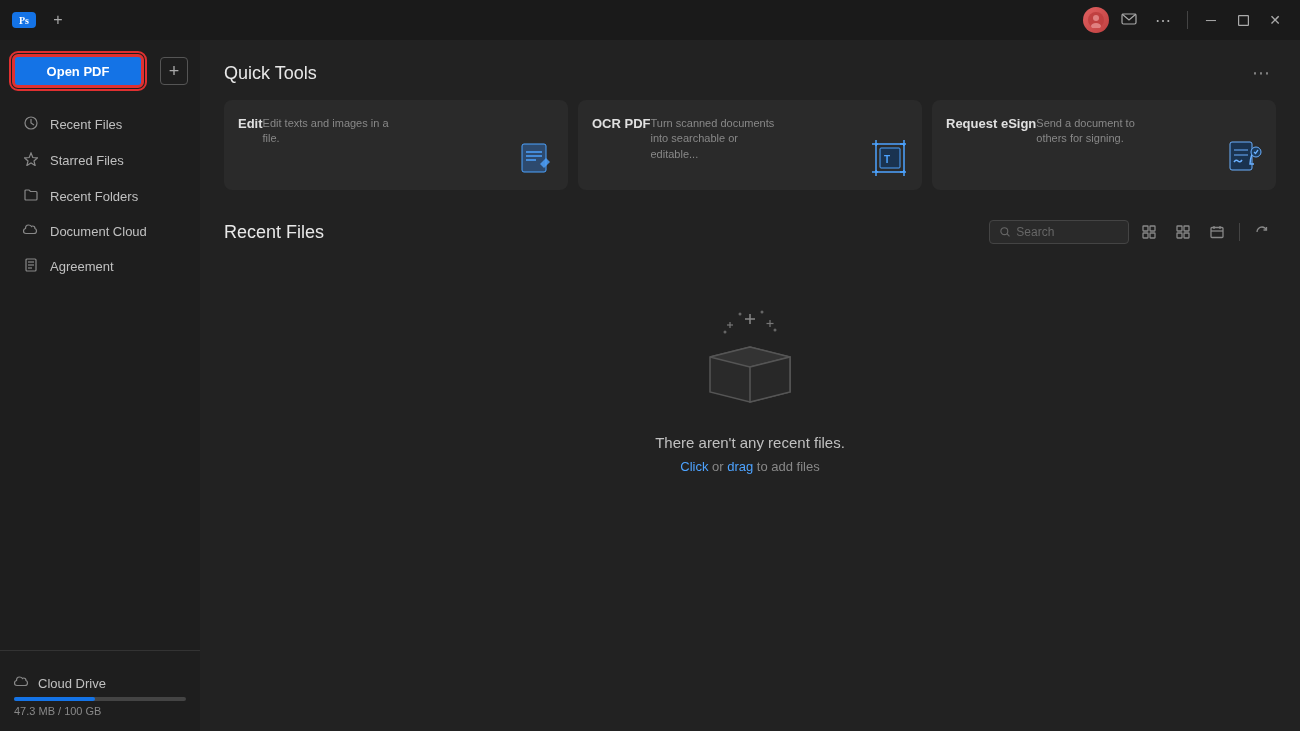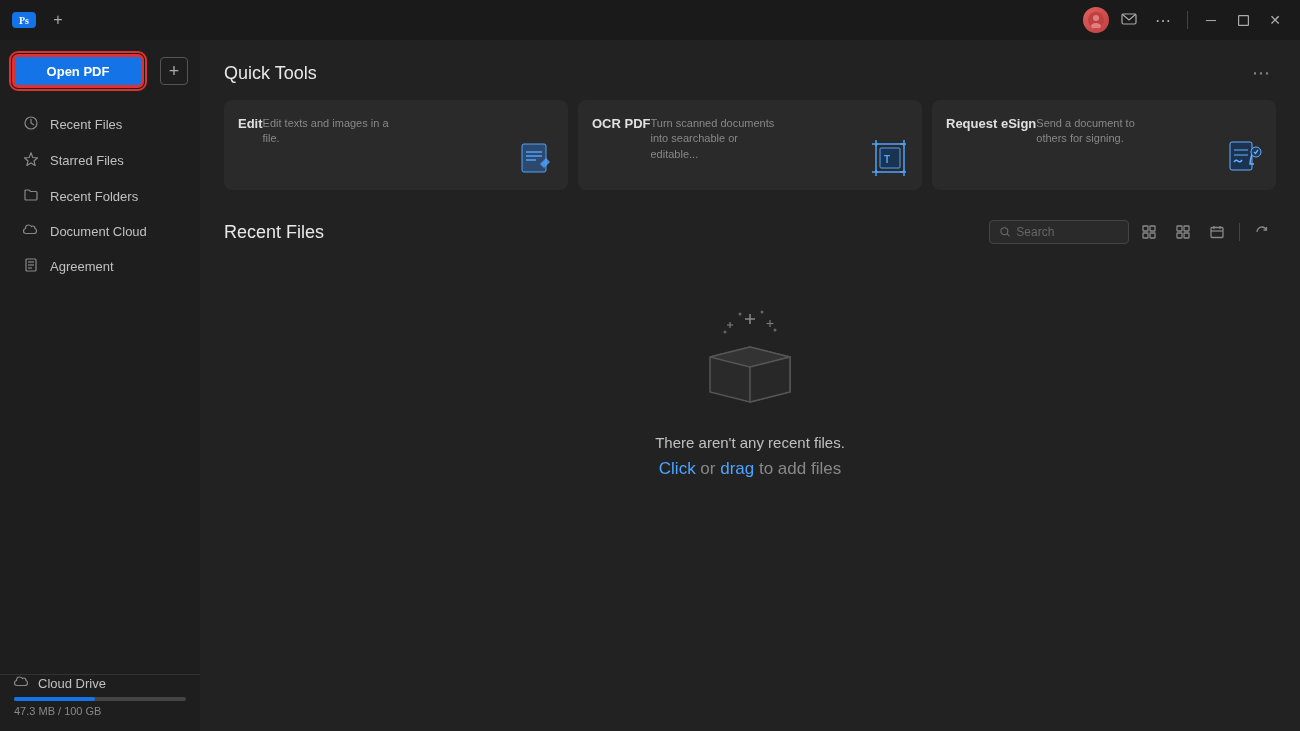--- a/index.html
+++ b/index.html
@@ -156,21 +156,21 @@
       font-size: 13px;
       color: #c0c0c0;
     }
     .nav-item .nav-icon {
       font-size: 14px;
       color: #888;
       width: 18px;
       text-align: center;
     }
     .sidebar-footer {
-      padding: 0 14px 14px;
+      padding: 24px 14px 14px;
       border-top: 1px solid #333;
     }
     .cloud-drive-row {
       display: flex;
       align-items: center;
       gap: 8px;
       font-size: 13px;
       color: #c0c0c0;
       margin-bottom: 6px;
       cursor: pointer;
@@ -327,21 +327,21 @@
     .empty-icon {
       margin-bottom: 18px;
     }
     .empty-title {
       font-size: 15px;
       color: #c0c0c0;
       margin-bottom: 8px;
       font-weight: 400;
     }
     .empty-subtitle {
-      font-size: 17px;
+      font-size: 13px;
       color: #888;
       text-align: center;
     }
     .click-link {
       color: #4da3ff;
       cursor: pointer;
       text-decoration: none;
     }
     .drag-text {
       color: #4da3ff;

